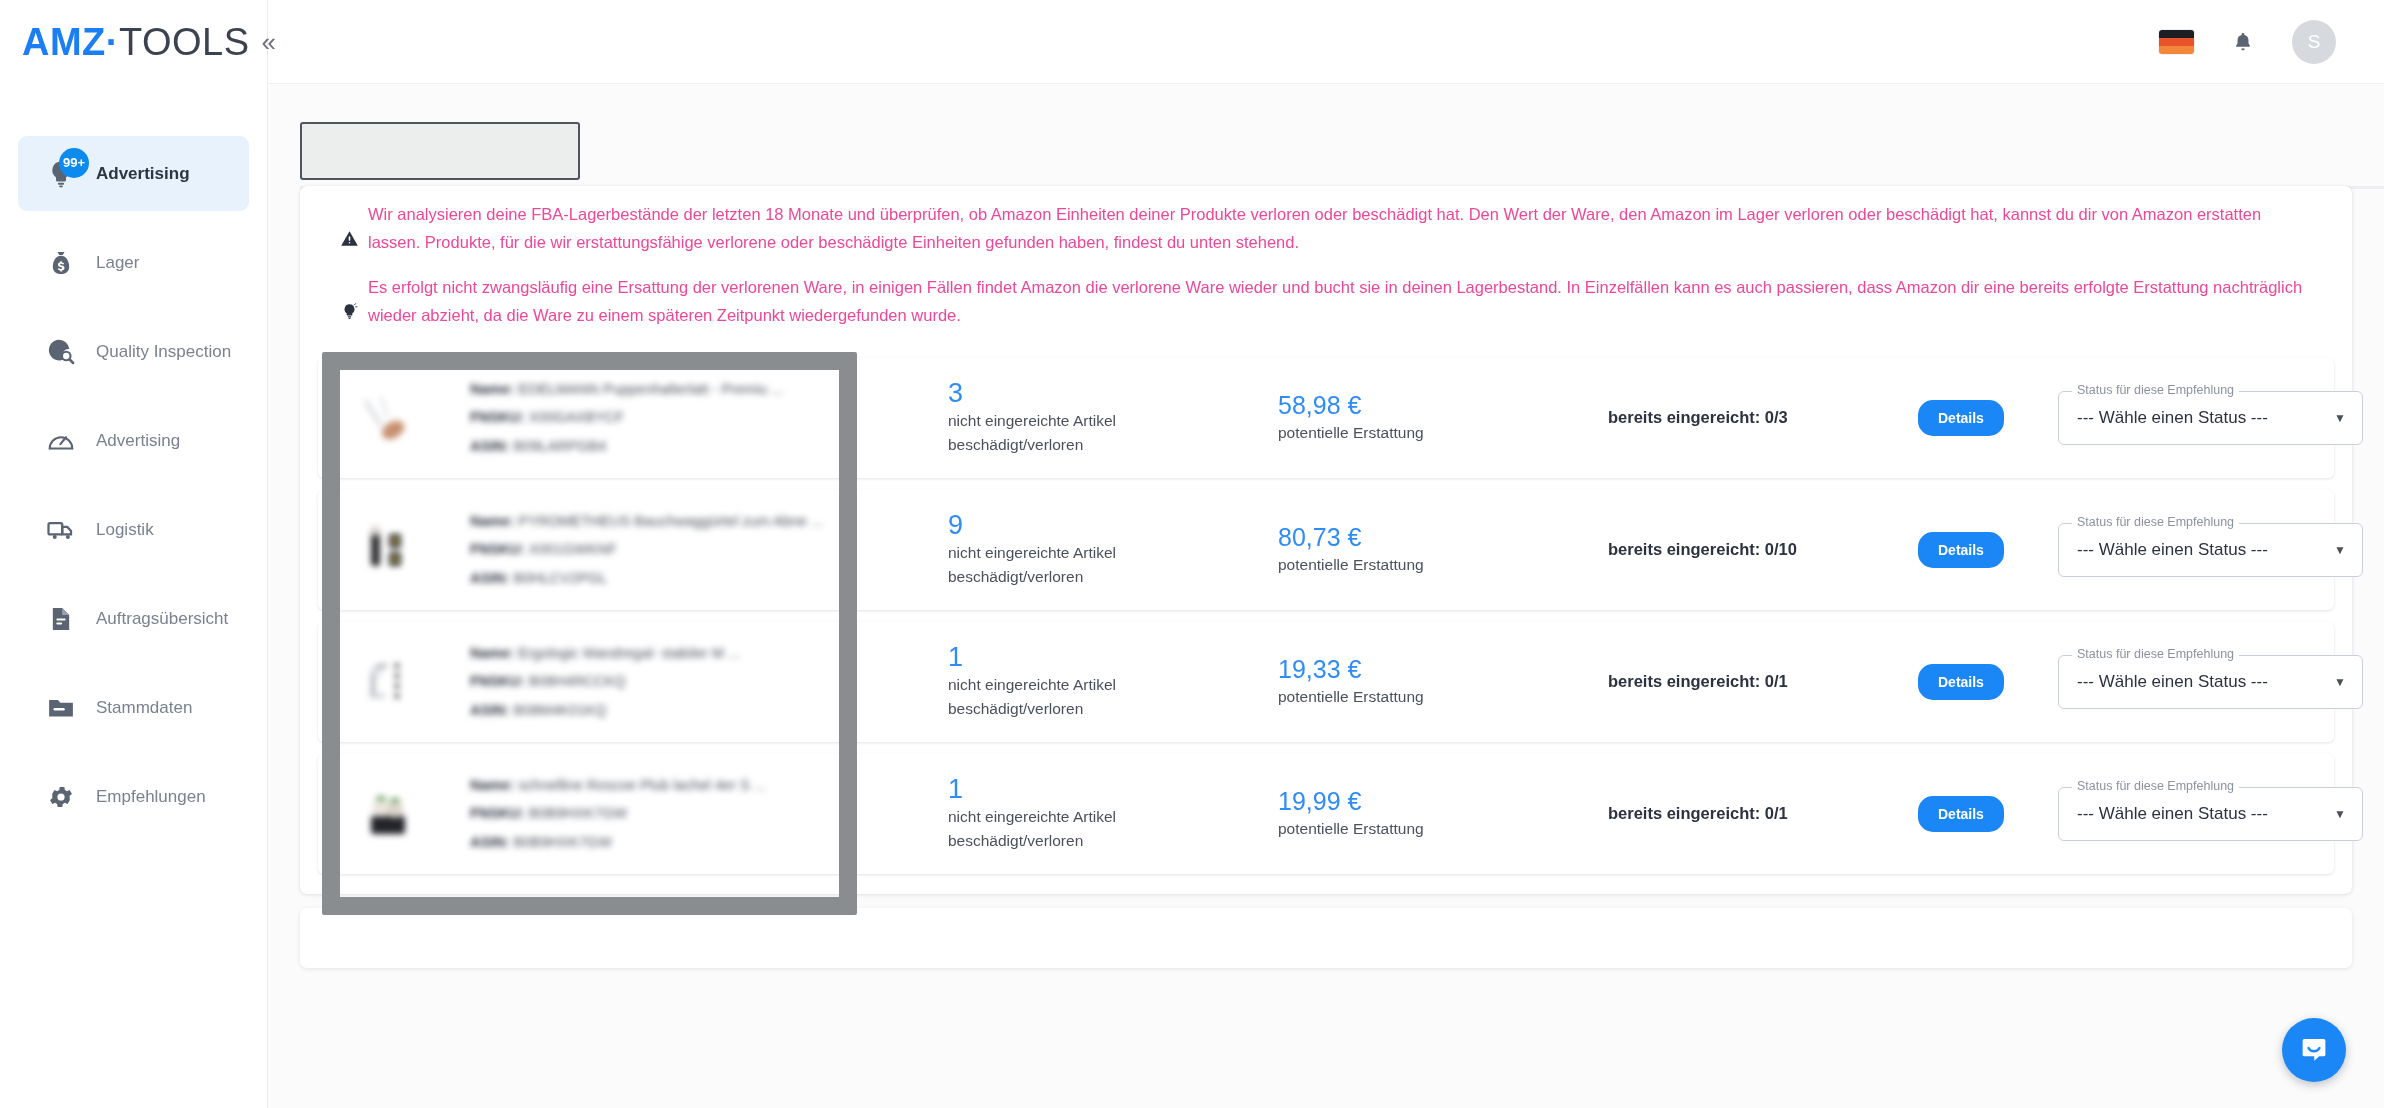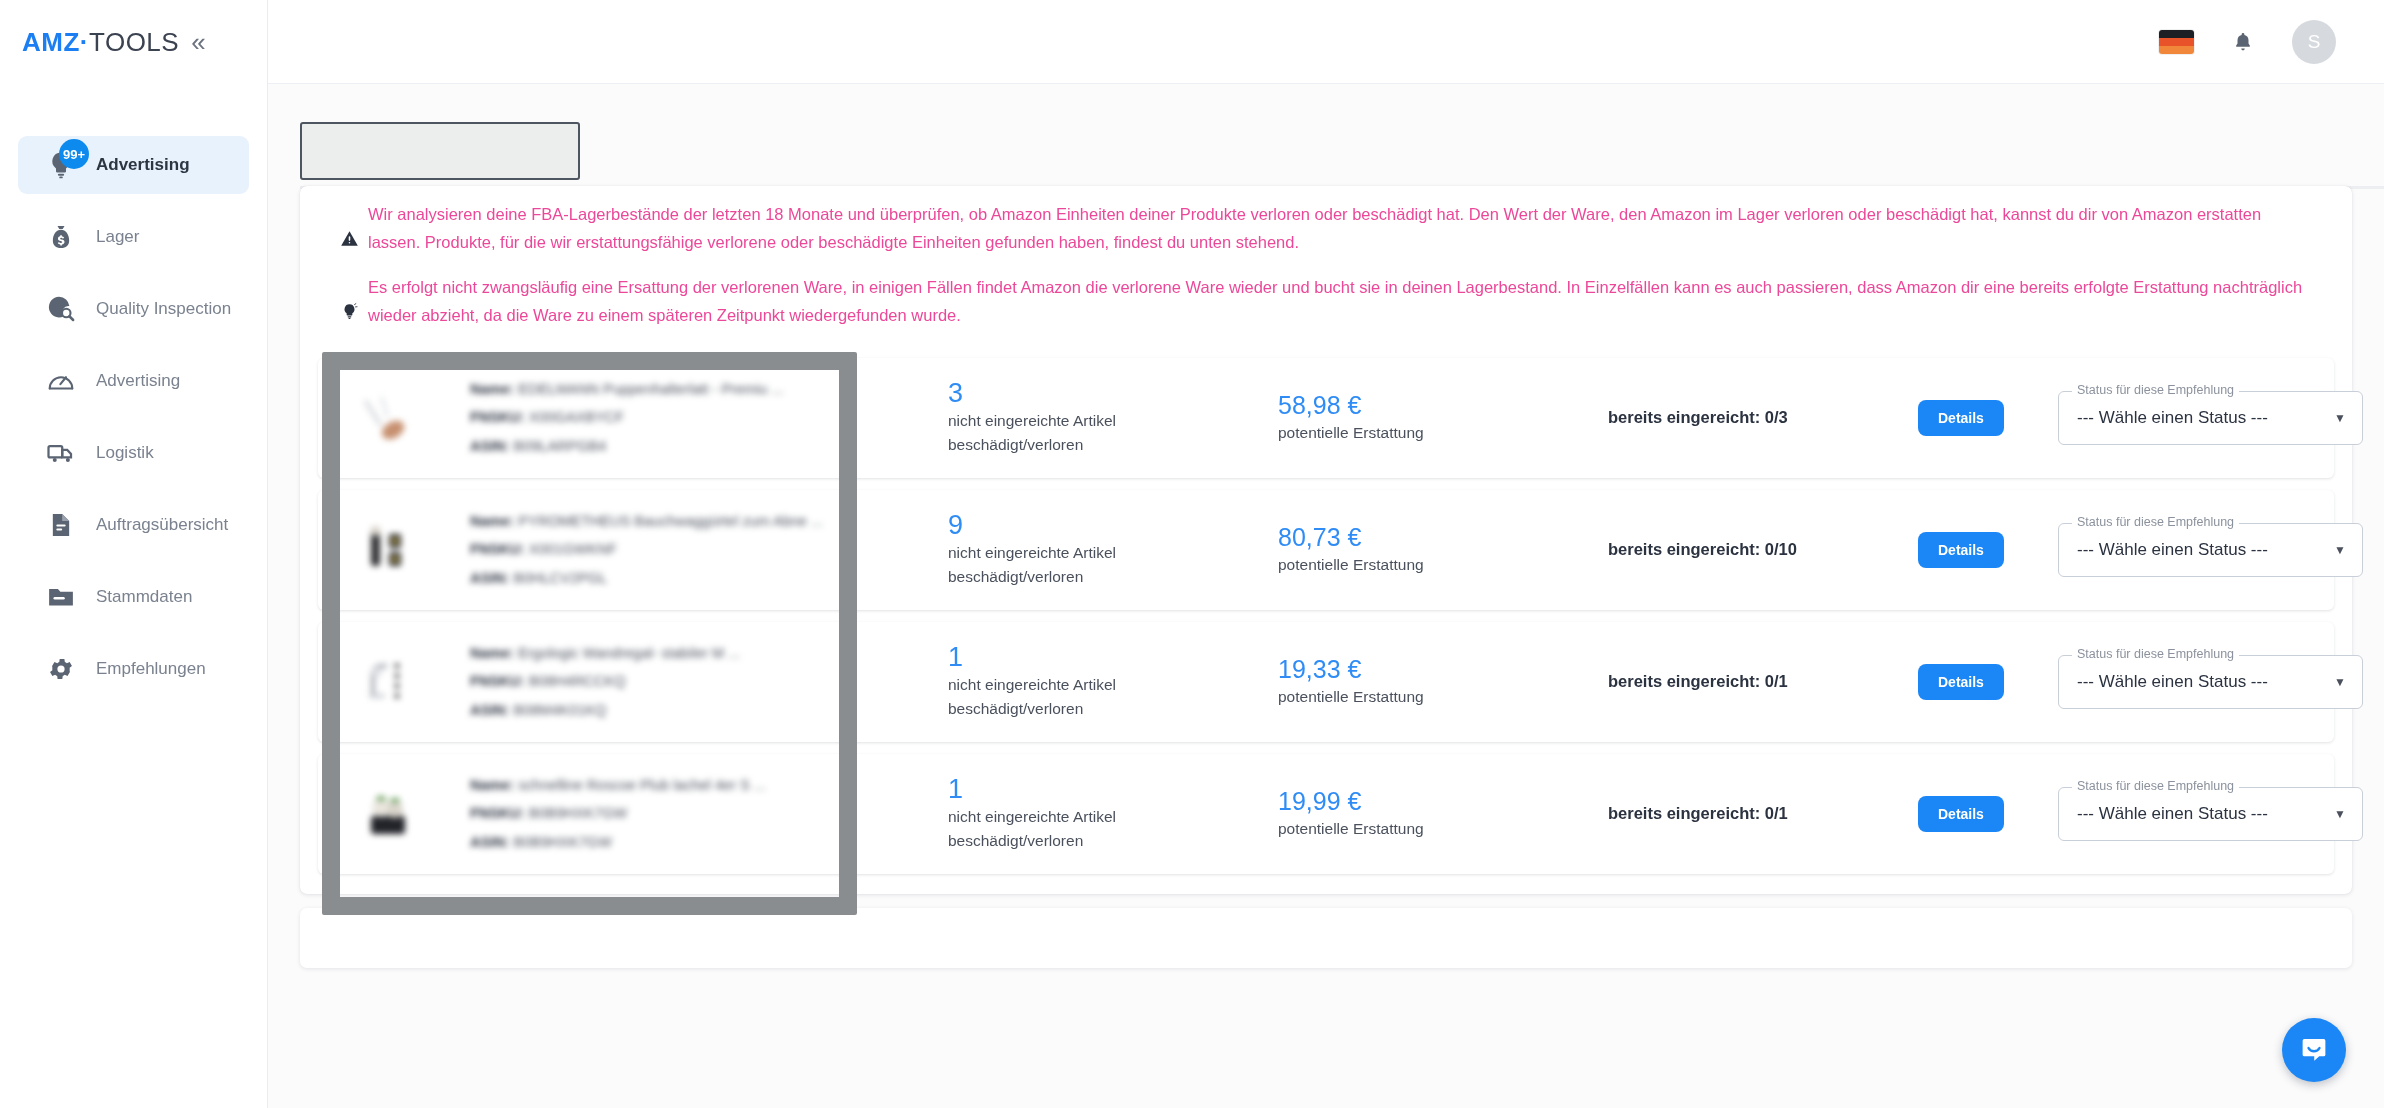--- a/index.html
+++ b/index.html
@@ -19,33 +19,33 @@
     border-right: 1px solid #e9edf2;
     position: relative;
     z-index: 5;
   }
   .brand {
     height: 84px;
     display: flex; align-items: center;
     padding-left: 22px;
   }
   .brand-text {
-    font-size: 26px; letter-spacing: .5px; font-weight: 400;
+    font-size: 38px; letter-spacing: .5px; font-weight: 400;
     color: #3b4250; white-space: nowrap;
   }
   .brand-text .amz { color: #1b7ef2; font-weight: 700; }
   .brand-text .dot { color: #1b7ef2; font-weight: 700; }
   .brand-collapse {
     margin-left: 12px; font-size: 26px; color: #6b7280; cursor: pointer;
   }
 
   .nav { margin-top: 52px; padding: 0 18px; }
   .nav-item {
     display: flex; align-items: center;
-    height: 58px;
+    height: 75px;
     border-radius: 9px;
     padding-left: 26px;
     position: relative;
     cursor: pointer;
     margin-bottom: 14px;
   }
   .nav-item.active { background: #e8f2fd; }
   .nav-ico {
     width: 34px; height: 34px; min-width: 34px;
     display: flex; align-items: center; justify-content: center;
@@ -188,21 +188,21 @@
   .sub { font-size: 15.5px; color: #4a515d; line-height: 1.55; }
 
   .col-amt { width: 330px; min-width: 330px; }
   .big-amt { font-size: 25px; color: #2f8cf5; line-height: 1.25; }
 
   .col-sub { width: 310px; min-width: 310px; font-size: 16.5px; font-weight: 700; color: #2b3240; }
 
   .col-btn { width: 140px; min-width: 140px; }
   .details-btn {
     background: #1b86f5; color: #ffffff; border: none;
-    border-radius: 8px; font-size: 14px; font-weight: 700;
+    border-radius: 15px; font-size: 14px; font-weight: 700;
     padding: 10px 20px; cursor: pointer;
     font-family: "Liberation Sans", sans-serif;
   }
 
   .col-sel { width: 305px; min-width: 305px; position: relative; }
   .select-wrap {
     position: relative; height: 54px;
     border: 1px solid #c9cfd8; border-radius: 6px;
     display: flex; align-items: center; justify-content: space-between;
     padding: 0 16px 0 18px; cursor: pointer; background: #fff;

